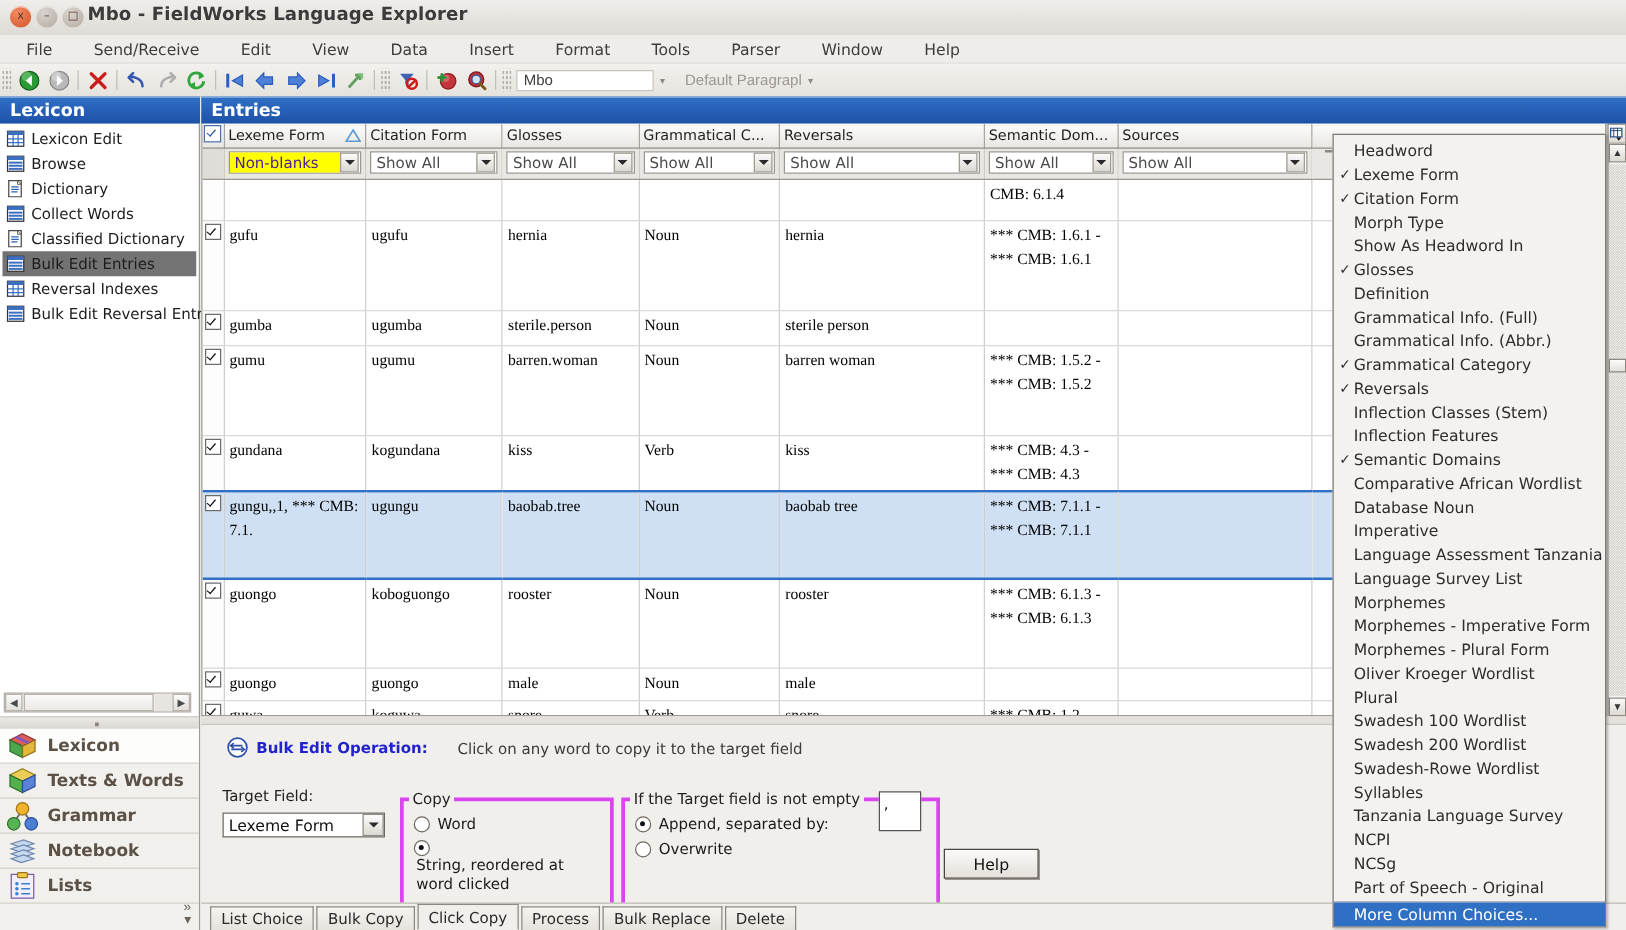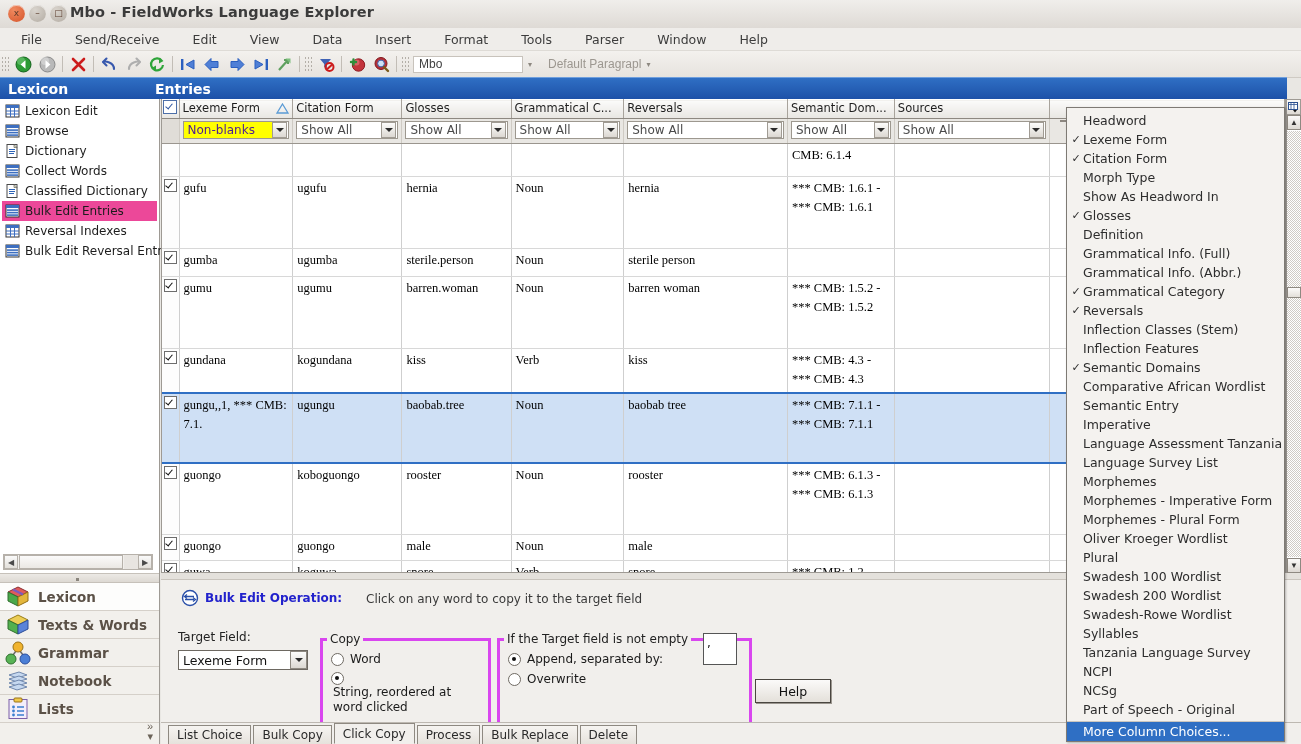--- a/index.html
+++ b/index.html
@@ -60,30 +60,30 @@
   
   .bluehdr{
     position:absolute;height:22px;
     background:linear-gradient(#2f6fc4,#1d51a8);
     color:#fff;font-weight:bold;font-size:14px;
     font-family:"DejaVu Sans","Liberation Sans",sans-serif;
     display:flex;align-items:center;padding-left:8px;box-sizing:border-box;
     border-top:1px solid #6f9fdd;
   }
   #lexhdr{left:0;top:77px;width:160px;}
-  #entrieshdr{left:147px;top:77px;width:1140px;}
+  #entrieshdr{left:161px;top:77px;width:1140px;}
 
   
   .sidebar{position:absolute;left:0;top:99px;width:160px;height:645px;background:#fff;
     border-right:1px solid #9e9a94;box-sizing:border-box;}
   .sblist{position:absolute;left:2px;top:2px;width:155px;top:2px;}
   .sbitem{height:20px;display:flex;align-items:center;padding-left:3px;font-size:12px;
     color:#1c1c1c;white-space:nowrap;cursor:default;
     font-family:"DejaVu Sans","Liberation Sans",sans-serif;}
-  .sbitem.sel{background:#ec4899;}
+  .sbitem.sel{background:#737373;}
   .sbicon{width:15px;height:14px;margin-right:5px;flex:none;}
   .sb-hscroll{position:absolute;left:3px;top:455px;width:150px;height:16px;
     background:#f1efec;border:1px solid #b6b1aa;box-sizing:border-box;display:flex;align-items:center;}
   .sb-hscroll .arwbox{width:14px;height:14px;display:flex;align-items:center;justify-content:center;
     font-size:8px;color:#4a4a4a;background:linear-gradient(#fafafa,#e3e0db);border:1px solid #b6b1aa;box-sizing:border-box;}
   .sb-hscroll .thumb{flex:1;height:14px;background:linear-gradient(#fbfafa,#ebe8e4);
     border:1px solid #b6b1aa;box-sizing:border-box;margin:0 1px;}
   .sb-hscroll .gap{width:14px;height:14px;background:#e8e5e1;}
 
   .sbsplit{position:absolute;left:0;top:573px;width:159px;height:10px;
@@ -864,21 +864,21 @@
       <div class="pi">
         <span class="ck">✓</span>
         <span>Semantic Domains</span>
       </div>
       <div class="pi">
         <span class="ck"></span>
         <span>Comparative African Wordlist</span>
       </div>
       <div class="pi">
         <span class="ck"></span>
-        <span>Semantic Entry</span>
+        <span>Database Noun</span>
       </div>
       <div class="pi">
         <span class="ck"></span>
         <span>Imperative</span>
       </div>
       <div class="pi">
         <span class="ck"></span>
         <span>Language Assessment Tanzania</span>
       </div>
       <div class="pi">

